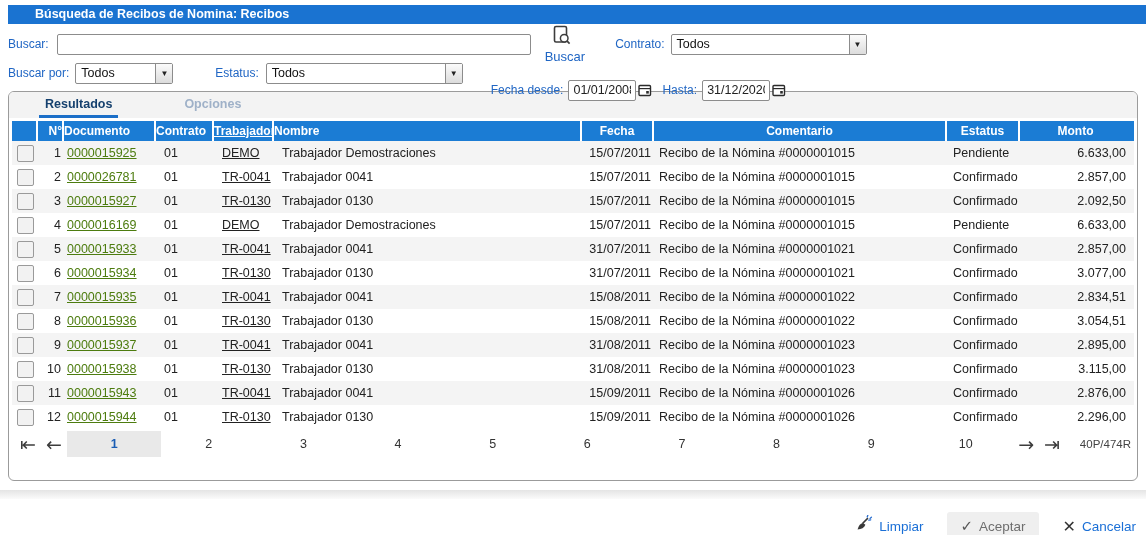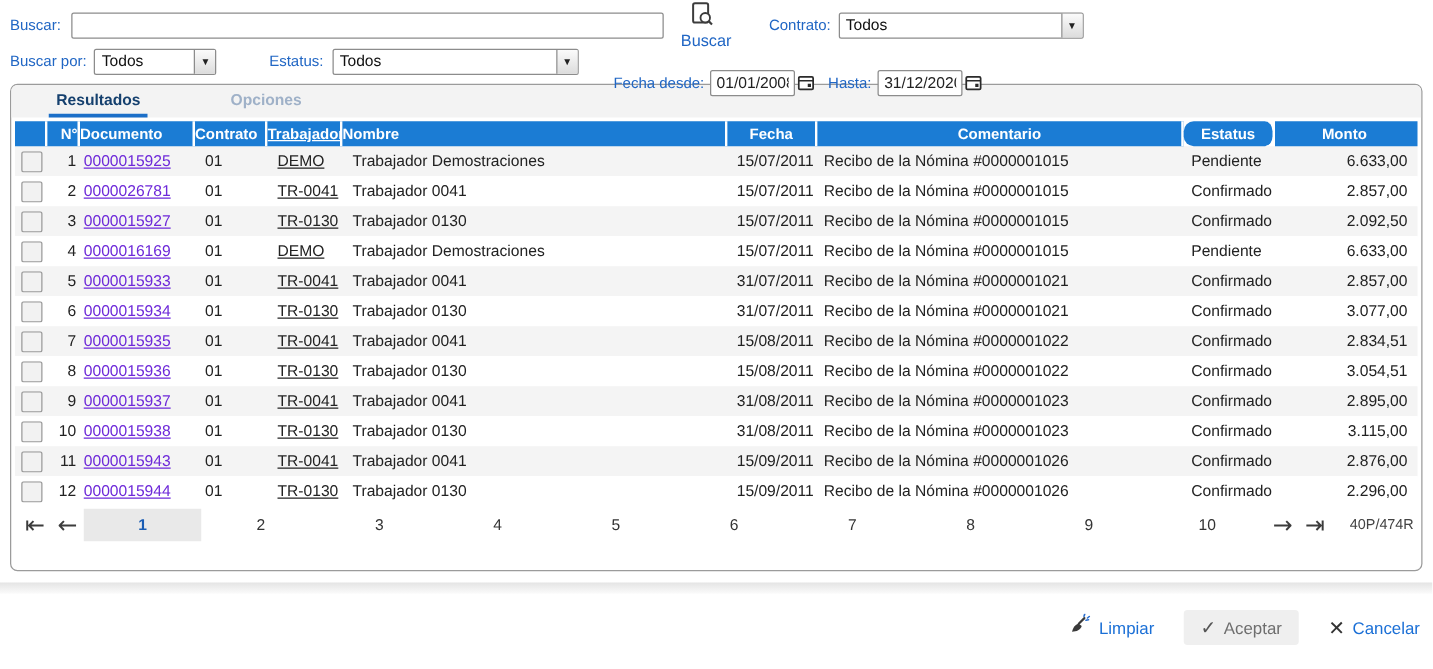--- a/index.html
+++ b/index.html
@@ -50,25 +50,25 @@
   .tbody div.trow:nth-of-type(even) { background:#ffffff; }
   .td { font-size:12.5px; color:#222; overflow:hidden; white-space:nowrap; padding:0 3px; }
   .col-sel { width:26px; display:flex; justify-content:center; }
   .col-n   { width:26px; text-align:right; }
   .col-doc { width:92px; }
   .col-con { width:58px; padding-left:8px; }
   .col-tra { width:60px; padding-left:8px;text-decoration:underline; }
   .col-nom { flex:1; padding-left:8px; }
   .col-fec { width:72px; text-align:right; }
   .col-com { width:293px; padding-left:5px; }
-  .col-est { width:73px; padding-left:6px;border-radius:8px; }
+  .col-est { width:73px; padding-left:6px; }
   .col-mon { width:114px; text-align:right; padding-right:8px; }
   .rowchk { width:17px; height:17px; background:#f2f2f2; border:1px solid #9a9a9a;
             border-radius:2px; cursor:pointer; }
-  .doclink { color:#6d28d9; text-decoration:underline; cursor:pointer; }
+  .doclink { color:#4d7c0f; text-decoration:underline; cursor:pointer; }
 
   
   .pager { display:flex; align-items:center; height:28px; margin:1px 6px 0 6px; }
   .pgicon { font-family:"DejaVu Sans",sans-serif; font-size:19px; color:#3c3c3c; cursor:pointer;
             padding:0 5px; line-height:26px; }
   .pages { flex:1; display:flex; height:26px; }
   .pagecell { flex:1; text-align:center; line-height:26px; font-size:12.5px; color:#333; cursor:pointer; }
   .pagecell.current { background:#e9e9e9; color:#1a5db4; font-weight:bold; }
   .pgsummary { width:66px; text-align:right; font-size:11.5px; color:#444; }
 
@@ -80,20 +80,21 @@
   .fbtn .bluelabel { color:#1a6fd6; }
   .acceptbtn { background:#efefef; border-radius:3px; padding:5px 13px; color:#6e6e6e; }
   .xglyph { font-size:16px; color:#333; font-family:"DejaVu Sans",sans-serif; }
   .checkglyph { font-size:15px; color:#555; font-family:"DejaVu Sans",sans-serif; }
 </style>
 </head>
 <body>
 
 <div class="app">
 
+  <div class="titlebar">Búsqueda de Recibos de Nomina: Recibos</div>
 
   <div class="frow frow1">
     <span class="flabel">Buscar:</span>
     <input class="txt searchbox" type="text" value="" style="">
     <span class="buscarlink">
       <span>
         <svg width="19" height="21" viewBox="0 0 19 21">
           <rect x="1.5" y="1.5" width="12" height="15.5" rx="1.5" fill="none" stroke="#3c3c3c" stroke-width="1.6"></rect>
           <circle cx="11.2" cy="13.2" r="3.8" fill="#fff" stroke="#3c3c3c" stroke-width="1.5"></circle>
           <line x1="13.9" y1="15.9" x2="16.6" y2="18.6" stroke="#3c3c3c" stroke-width="1.7"></line>

